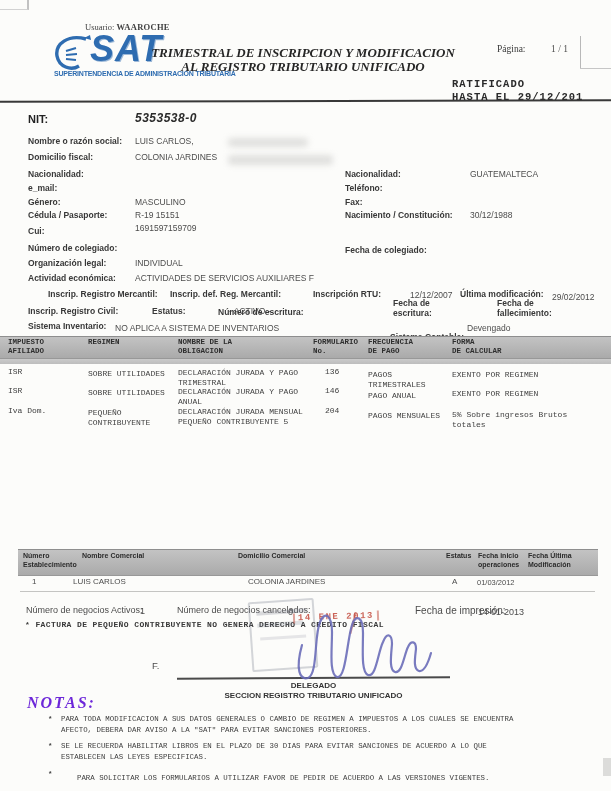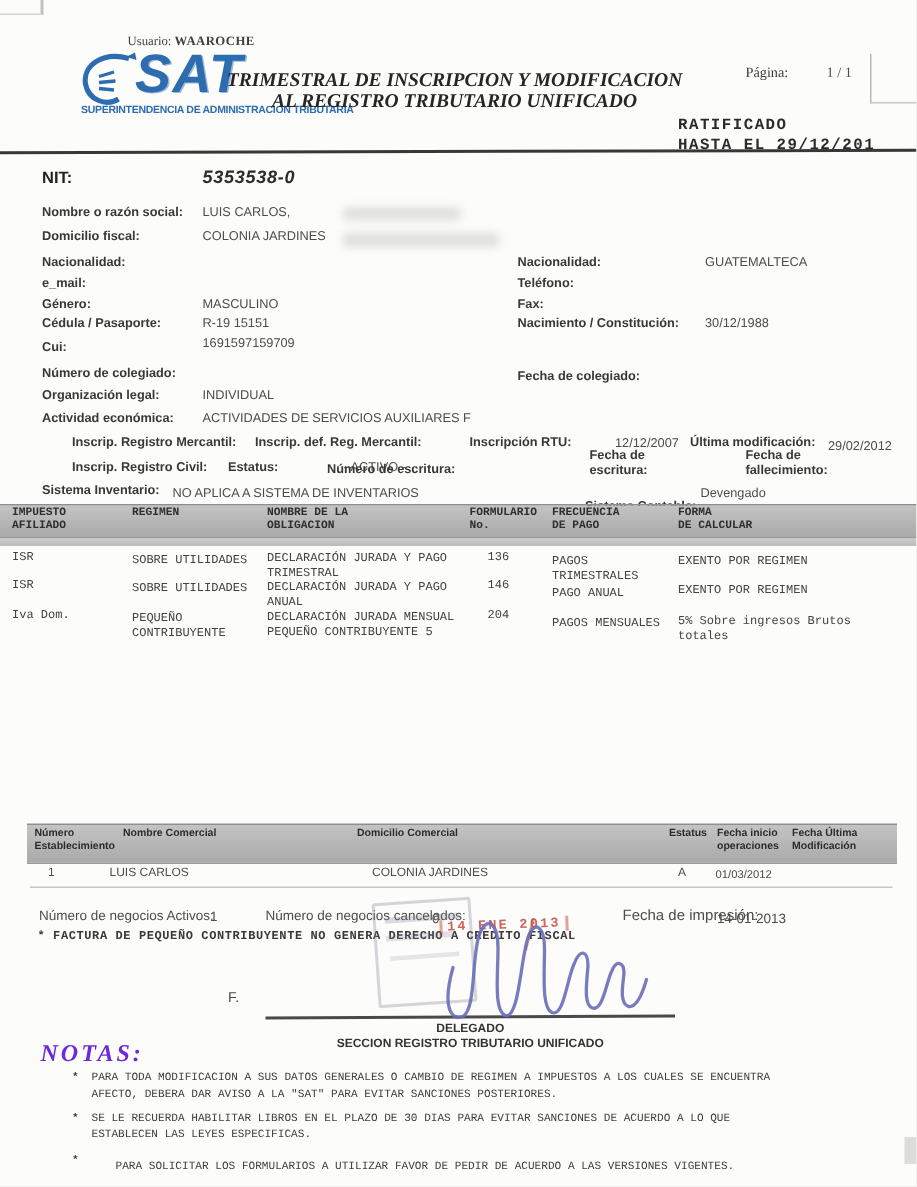--- a/index.html
+++ b/index.html
@@ -98,21 +98,21 @@
   <div class="abs lbl" style="left:28px;top:273px;">Actividad económica:</div>
   <div class="abs val" style="left:135px;top:273px;">ACTIVIDADES DE SERVICIOS AUXILIARES F</div>
 
   <div class="abs lbl" style="left:28px;top:289px;padding-left:20px;">Inscrip. Registro Mercantil:</div>
   <div class="abs lbl" style="left:170px;top:289px;">Inscrip. def. Reg. Mercantil:</div>
   <div class="abs lbl" style="left:313px;top:289px;">Inscripción RTU:</div>
   <div class="abs val" style="left:410px;top:290px;">12/12/2007</div>
   <div class="abs lbl" style="left:460px;top:289px;">Última modificación:</div>
   <div class="abs val" style="left:552px;top:292px;">29/02/2012</div>
 
-  <div class="abs lbl" style="left:28px;top:306px;margin-left:20px;">Inscrip. Registro Civil:</div>
+  <div class="abs lbl" style="left:28px;top:306px;">Inscrip. Registro Civil:</div>
   <div class="abs lbl" style="left:152px;top:306px;">Estatus:</div>
   <div class="abs val" style="left:190px;top:306px;margin-left:39px;">- ACTIVO -</div>
   <div class="abs lbl" style="left:218px;top:307px;">Número de escritura:</div>
   <div class="abs lbl pre" style="left:393px;top:299px;line-height:9.5px;">Fecha de
 escritura:</div>
   <div class="abs lbl pre" style="left:497px;top:299px;line-height:9.5px;">Fecha de
 fallecimiento:</div>
 
   <div class="abs lbl" style="left:28px;top:321px;text-align:right;">Sistema Inventario:</div>
   <div class="abs val" style="left:115px;top:323px;">NO APLICA A SISTEMA DE INVENTARIOS</div>

